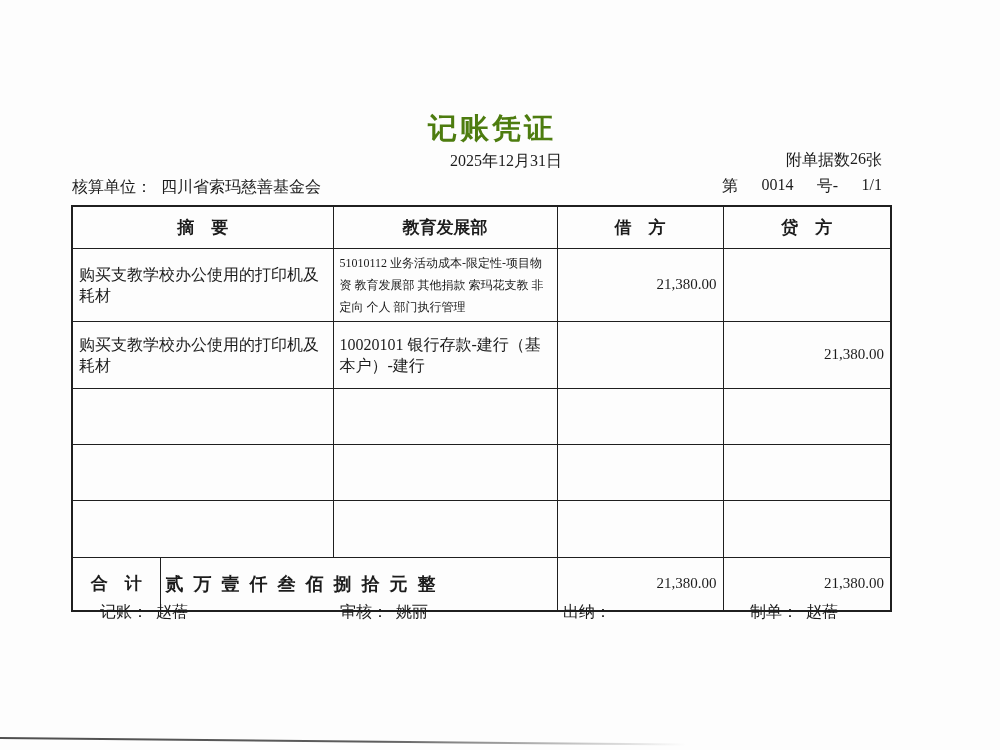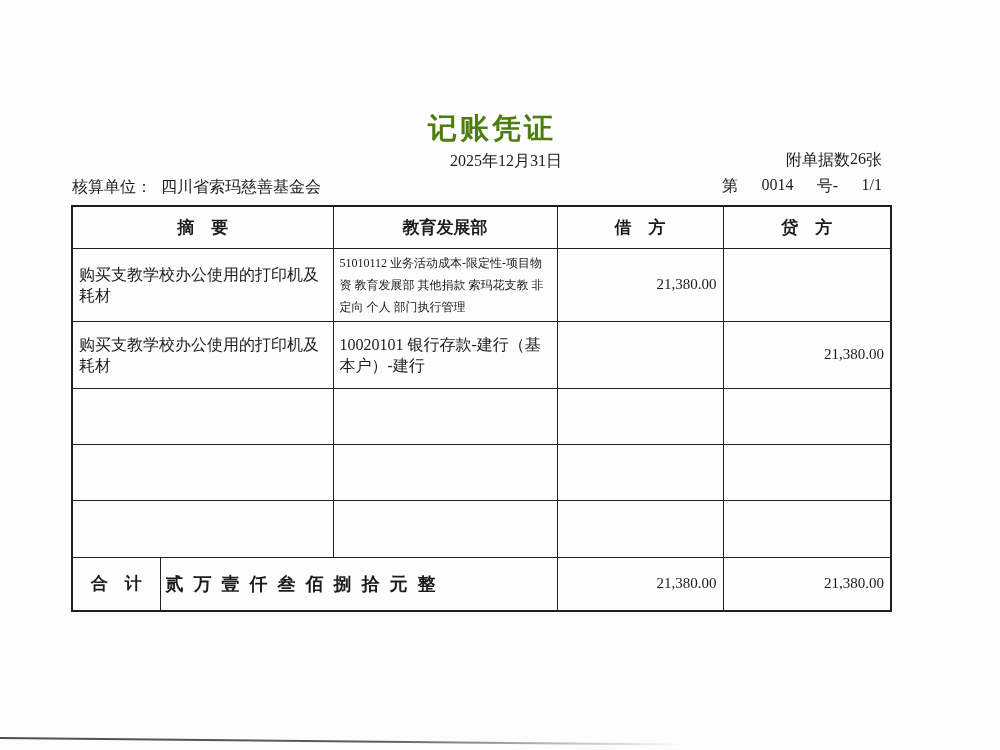--- a/index.html
+++ b/index.html
@@ -178,16 +178,30 @@
       </tr>
       <tr class="total" style="height:54px">
         <td class="total-label">合　计</td>
         <td colspan="2" class="words">贰万壹仟叁佰捌拾元整</td>
         <td class="amount">21,380.00</td>
         <td class="amount">21,380.00</td>
       </tr>
     </tbody>
   </table>
 
+  <div class="footer">
+    <div class="sig sig-bookkeeper">
+      <span>记账：</span><span class="name">赵蓓</span>
+    </div>
+    <div class="sig sig-reviewer">
+      <span>审核：</span><span class="name">姚丽</span>
+    </div>
+    <div class="sig sig-cashier">
+      <span>出纳：</span><span class="name"></span>
+    </div>
+    <div class="sig sig-preparer">
+      <span>制单：</span><span class="name">赵蓓</span>
+    </div>
+  </div>
 
   <div class="paper-edge"></div>
 
 </div>
 
 </body></html>

